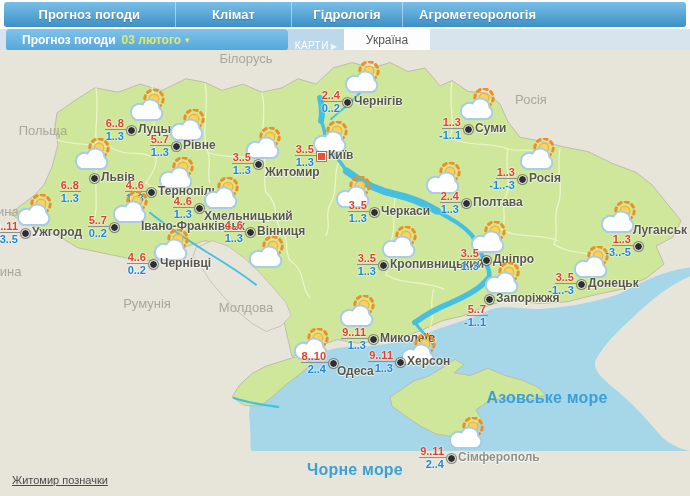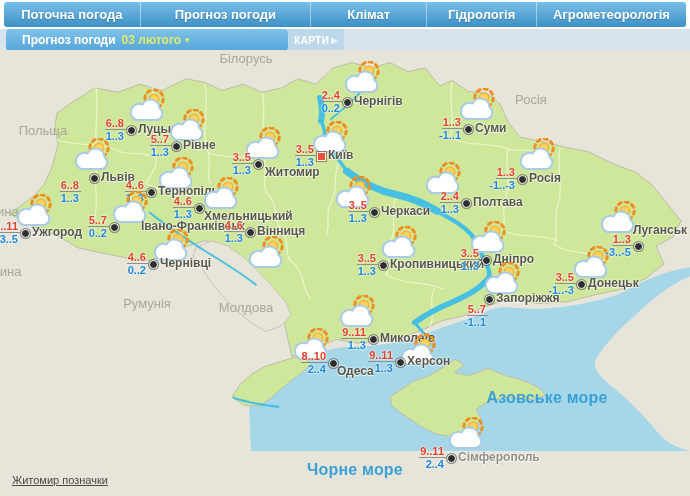--- a/index.html
+++ b/index.html
@@ -14,22 +14,22 @@
   .nav-btn:last-child{border-right:none;}
   .w1{width:20%;} .w2{width:25%;} .w3{width:17%;} .w4{width:16%;} .w5{width:22%;}
 
   
   .subbar{position:absolute;left:0;top:29px;width:690px;height:22px;background:#d7e4ee;display:flex;}
   .tab-main{margin-left:6px;width:282px;background:linear-gradient(#7fc2ea,#55a6d9);
     border-radius:4px;display:flex;align-items:center;padding-left:16px;box-sizing:border-box;cursor:pointer;}
   .tab-main .t1{color:#fff;font-weight:bold;font-size:12px;}
   .tab-main .t2{color:#e3e96e;font-weight:bold;font-size:12px;margin-left:6px;}
   .tab-main .arr{color:#e3e96e;font-size:9px;margin-left:4px;}
-  .tab-maps{width:56px;background:#bdd8ea;color:#fff;font-weight:bold;font-size:10px;
-    display:flex;align-items:center;justify-content:center;letter-spacing:.4px;cursor:pointer;}
+  .tab-maps{width:56px;background:#bdd8ea;color:#fff;font-weight:normal;font-size:10px;
+    display:flex;align-items:flex-end;justify-content:center;letter-spacing:.4px;cursor:pointer;}
   .tab-maps .arr{font-size:8px;margin-left:2px;color:#eef6fb;}
   .tab-region{width:86px;background:#fdfdfd;color:#555;font-size:12px;
     display:flex;align-items:center;justify-content:center;cursor:pointer;}
 
   
   .map{position:absolute;left:0;top:50px;width:690px;height:446px;background:#e7e5da;overflow:hidden;}
   .terrain{position:absolute;left:0;top:0;}
 
   .geo-label{position:absolute;transform:translate(-50%,-50%);color:#a9a79b;font-size:13px;
     white-space:nowrap;z-index:2;}
@@ -65,37 +65,37 @@
     <symbol id="suncloud" viewBox="0 0 44 34">
       <circle cx="28" cy="10" r="5.5" fill="#f9b233"></circle>
       <circle cx="28" cy="10" r="4" fill="#fdd35e"></circle>
       <circle cx="28" cy="10" r="9.2" fill="none" stroke="#ef8f1f" stroke-width="3" stroke-dasharray="3.1 4.1" stroke-linecap="round"></circle>
       <path d="M10 31 L30 31 A6.5 6.5 0 0 0 33.5 19.2 A9 9 0 0 0 16.5 15.5 A7.2 7.2 0 0 0 10 31 Z" fill="#ffffff" stroke="#a9cce6" stroke-width="2" stroke-linejoin="round"></path>
     </symbol>
   </defs>
 </svg>
 
 <div class="topnav">
-  <div class="nav-btn w1">Поточна погода</div>
   <div class="nav-btn w2">Прогноз погоди</div>
   <div class="nav-btn w3">Клімат</div>
   <div class="nav-btn w4">Гідрологія</div>
   <div class="nav-btn w5">Агрометеорологія</div>
 </div>
 
 <div class="subbar">
   <div class="tab-main">
     <span class="t1">Прогноз погоди</span>
     <span class="t2">03 лютого</span>
     <span class="arr">▾</span>
   </div>
   <div class="tab-maps">
     <span>КАРТИ</span>
     <span class="arr">▶</span>
   </div>
+  <div class="tab-region">Україна</div>
 </div>
 
 <div class="map" id="mapArea">
   <svg class="terrain" width="690" height="446" viewBox="0 50 690 496" preserveAspectRatio="none">
     <rect x="0" y="50" width="690" height="446" fill="#e7e5da"></rect>
 
     <path fill="#a6d7e8" d="M690,292 C660,296 640,310 618,322 C596,330 570,336 540,338 C515,338 500,332 486,341
       C465,352 445,356 425,366 C406,374 385,378 360,380 C340,378 318,386 295,397 C275,404 258,410 250,420
       C243,432 252,440 249,455 C251,472 250,484 251,496 L690,496 Z"></path>
 

